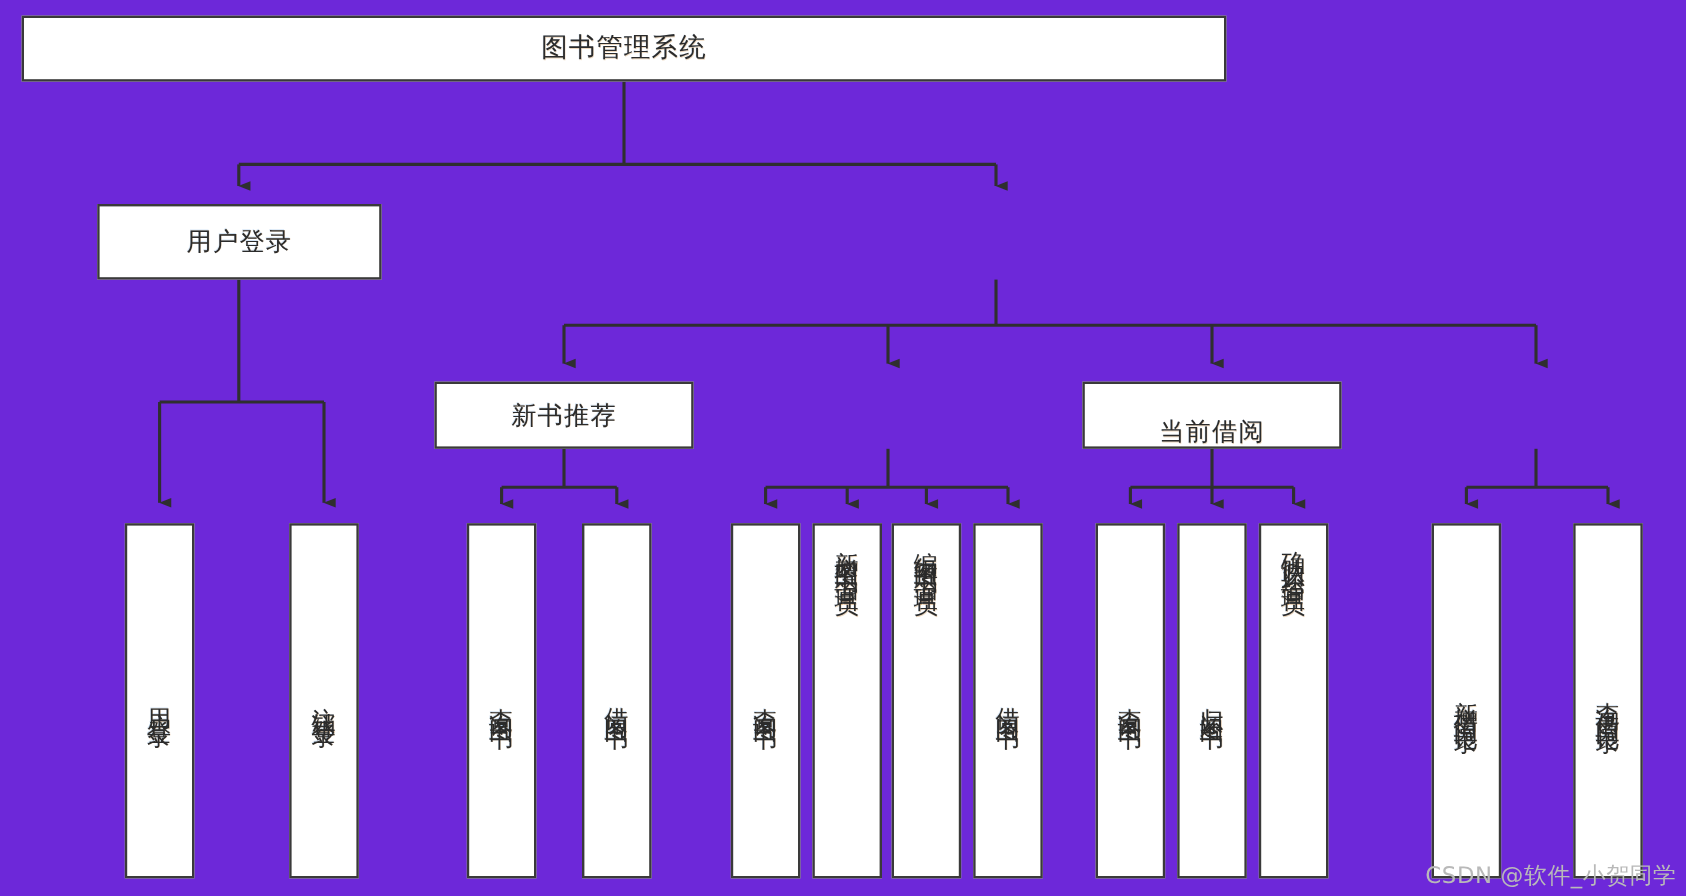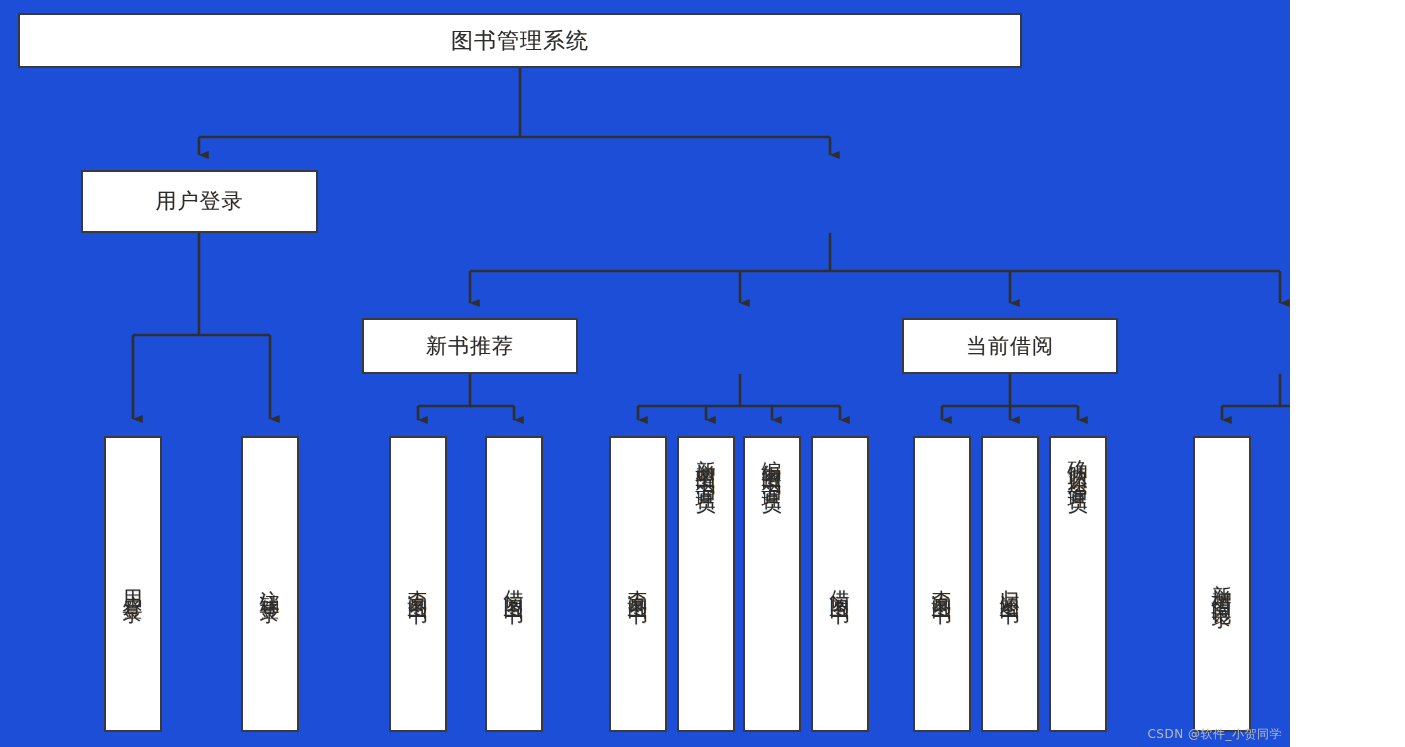--- a/index.html
+++ b/index.html
@@ -4,23 +4,23 @@
 <title>图书管理系统 功能结构图</title>
 <style>
   html,body{margin:0;padding:0;background:#ffffff;}
   body{
     font-family:"DejaVu Sans","Liberation Sans",sans-serif;
     color:#1a1a1a;
     -webkit-font-smoothing:antialiased;
   }
   #stage{
     position:relative;
-    width:1290px;
+    width:1405px;
     height:747px;
-    background:#1d4ed8;
+    background:#6d28d9;
     overflow:hidden;
     text-decoration:underline;
   }
   #edges{
     position:absolute;
     left:0; top:0;
     width:1405px; height:747px;
     pointer-events:none;
   }
   .node{
@@ -58,21 +58,21 @@
     display:block;
   }
   .node.leaf.vcenter{ align-items:center; }
   .node.leaf.vtop{ align-items:flex-start; }
   .node.leaf.vtop .lbl{ margin-top:6px; }
 
   #watermark{
     position:absolute;
     right:8px;
     bottom:4px;
-    font-size:12px;
+    font-size:19px;
     color:#b9b9b9;
     letter-spacing:0.5px;
     z-index:5;
     white-space:nowrap;
     user-select:none;
   }
 </style>
 </head>
 <body>
 
@@ -137,21 +137,21 @@
   <div class="node" style="left:81px; top:170px; width:237px; height:63px;">
     <span class="lbl">用户登录</span>
   </div>
 
 
   <div class="node" style="left:362px; top:318px; width:216px; height:56px;">
     <span class="lbl">新书推荐</span>
   </div>
 
 
-  <div class="node" style="left:902px; top:318px; width:216px; height:56px;">
+  <div class="node" style="left:902px; top:318px; width:216px; height:56px;align-items:flex-end;">
     <span class="lbl">当前借阅</span>
   </div>
 
 
   <div class="node leaf vcenter" style="left:104px; top:436px; width:58px; height:296px;">
     <span class="lbl">用户登录</span>
   </div>
 
   <div class="node leaf vcenter" style="left:241px; top:436px; width:58px; height:296px;">
     <span class="lbl">注销登录</span>

